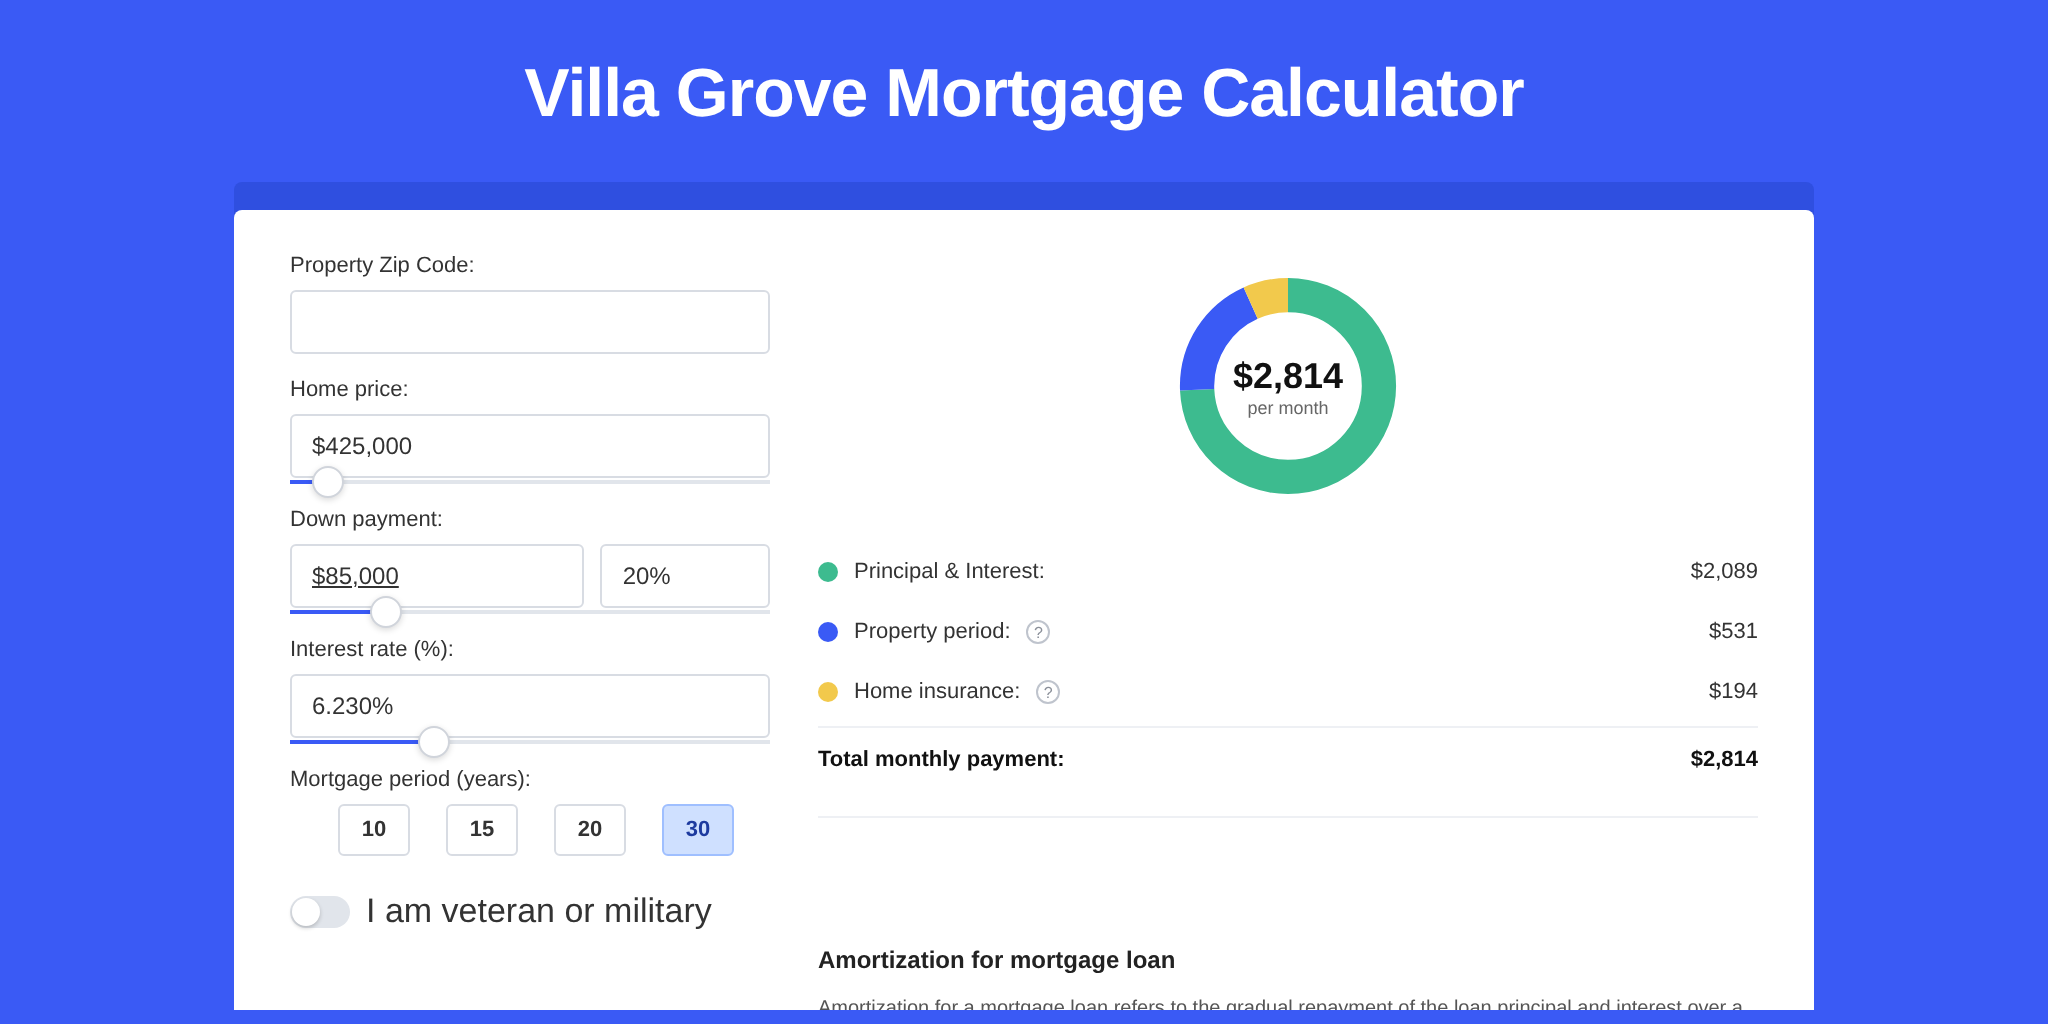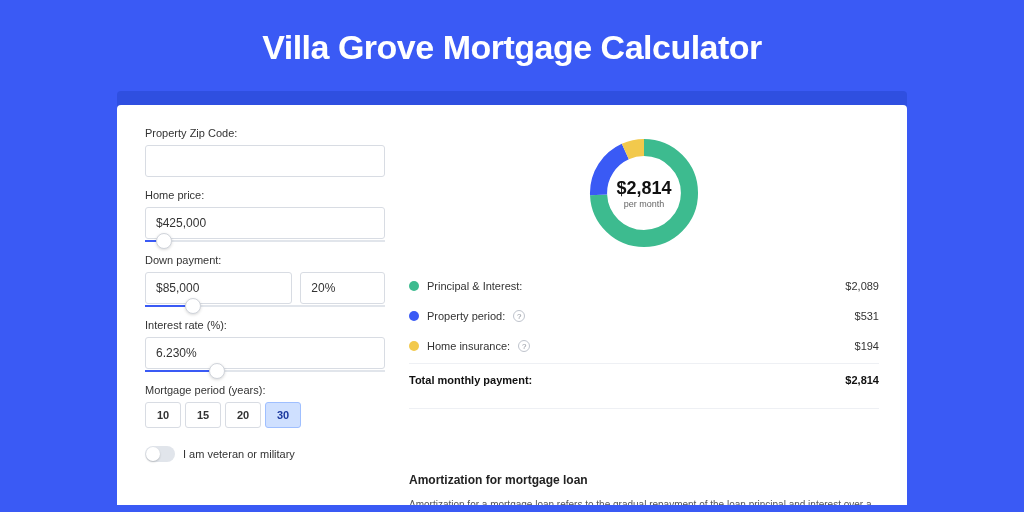--- a/index.html
+++ b/index.html
@@ -70,23 +70,23 @@
     top: -7px;
     width: 16px;
     height: 16px;
     border-radius: 50%;
     background: #fff;
     border: 1px solid #d0d4db;
     box-shadow: 0 1px 3px rgba(0,0,0,0.15);
     margin-left: -8px;
   }
   .dp-row { display: flex; gap: 8px; }
-  .dp-row .input:first-child { flex: 2; }
+  .dp-row .input:first-child { flex: 2; text-decoration: underline; }
   .dp-row .input:last-child { flex: 1; }
-  .period-row { display: flex; gap: 4px; margin-top: 4px; }
+  .period-row { display: flex; gap: 18px; margin-top: 4px; margin-left: 24px; }
   .period-btn {
     border: 1px solid #d8dce3;
     background: #fff;
     border-radius: 3px;
     font-size: 11px;
     font-weight: 600;
     color: #333;
     width: 36px;
     height: 26px;
     cursor: pointer;
@@ -105,21 +105,21 @@
     position: relative;
   }
   .toggle-knob {
     position: absolute;
     left: 1px; top: 1px;
     width: 14px; height: 14px;
     background: #fff;
     border-radius: 50%;
     box-shadow: 0 1px 2px rgba(0,0,0,0.2);
   }
-  .toggle-label { font-size: 11px; color: #333; }
+  .toggle-label { font-size: 17px; color: #333; }
   .section-title {
     font-size: 12px;
     font-weight: 700;
     color: #222;
     margin-bottom: 10px;
   }
   .donut-wrap { display: flex; justify-content: center; margin: 6px 0 18px 0; }
   .donut { position: relative; width: 120px; height: 120px; }
   .donut svg { transform: rotate(-90deg); }
   .donut-center {

